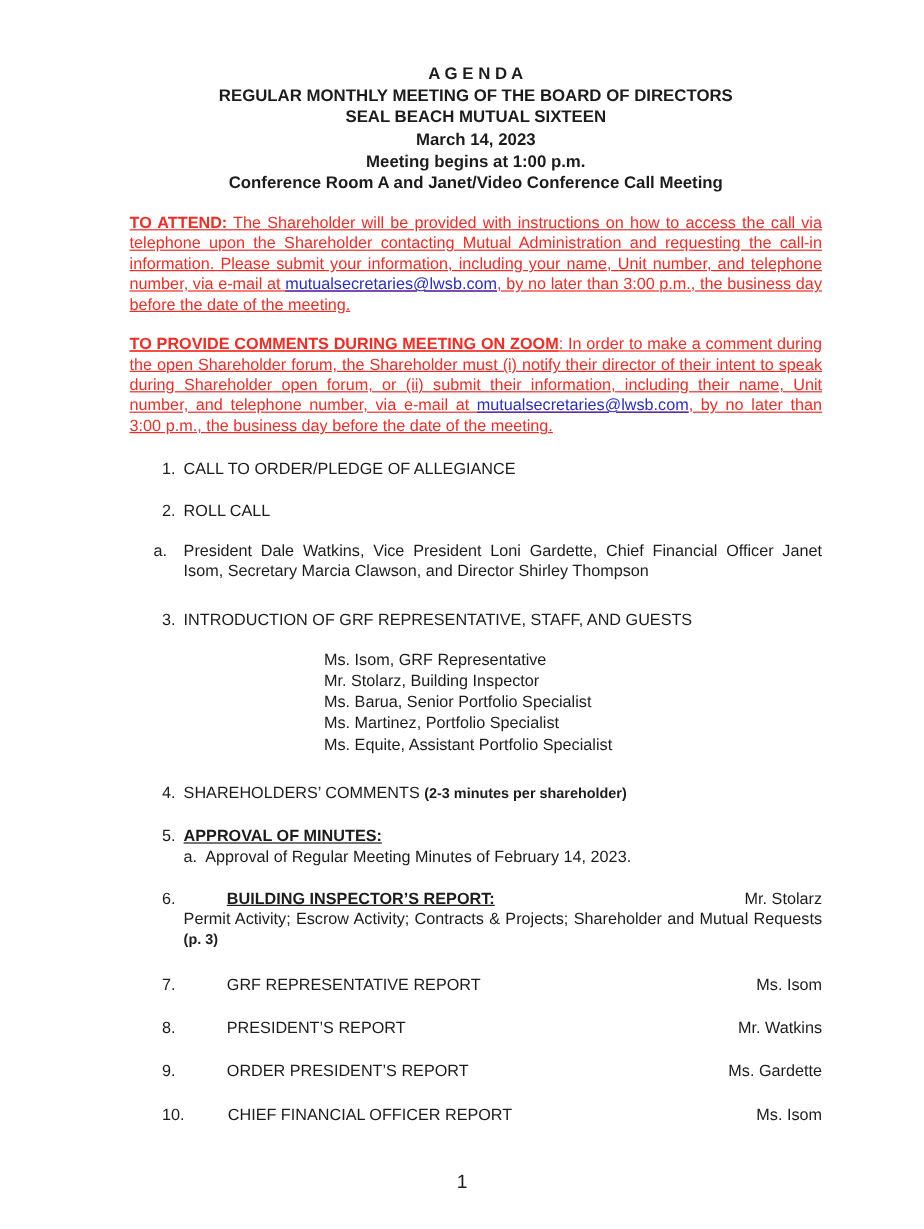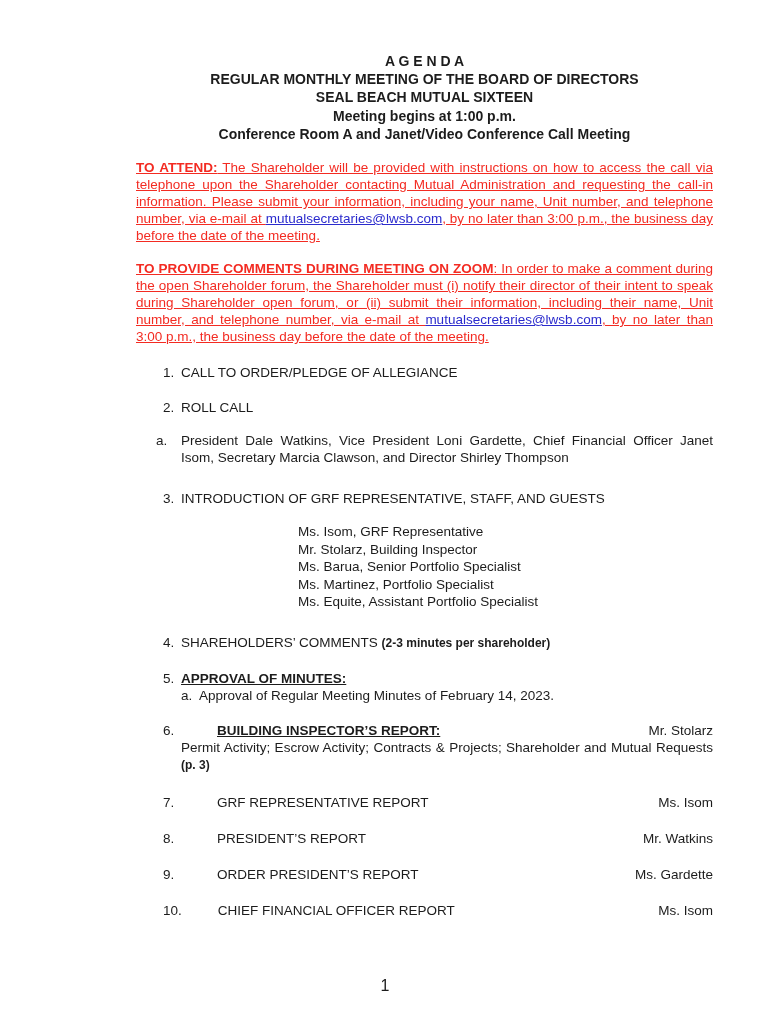--- a/index.html
+++ b/index.html
@@ -13,21 +13,20 @@
     font-size: 13.5px;
     line-height: 17px;
     color: #1c1c1c;
     overflow: hidden;
   }
   .content {
     position: absolute;
     left: 108px;
     top: 52px;
     width: 577px;
-    margin-left: 28px;
   }
   .doc-header { text-align: center; font-weight: bold; font-size: 14px; line-height: 18.2px; }
   .notice {
     margin-top: 16px;
     color: #f32b22;
     text-align: justify;
     text-decoration: underline;
   }
   .notice .notice-label { font-weight: bold; }
   .notice .notice-label.u { text-decoration: underline; }
@@ -70,20 +69,21 @@
 </head>
 <body>
 
 <div class="page">
   <div class="content">
 
     <div class="doc-header">
       <div>A G E N D A</div>
       <div>REGULAR MONTHLY MEETING OF THE BOARD OF DIRECTORS</div>
       <div>SEAL BEACH MUTUAL SIXTEEN</div>
+      <div>March 14, 2023</div>
       <div>Meeting begins at 1:00 p.m.</div>
       <div>Conference Room A and Janet/Video Conference Call Meeting</div>
     </div>
 
     <p class="notice"><span class="notice-label">TO ATTEND:</span><span> The Shareholder will be provided with instructions on how to access the call via telephone upon the Shareholder contacting Mutual Administration and requesting the call-in information. Please submit your information, including your name, Unit number, and telephone number, via e-mail at </span><a class="email-link">mutualsecretaries@lwsb.com</a><span>, by no later than 3:00 p.m., the business day before the date of the meeting.</span></p>
 
     <p class="notice"><span class="notice-label u">TO PROVIDE COMMENTS DURING MEETING ON ZOOM</span><span>: In order to make a comment during the open Shareholder forum, the Shareholder must (i) notify their director of their intent to speak during Shareholder open forum, or (ii) submit their information, including their name, Unit number, and telephone number, via e-mail at </span><a class="email-link">mutualsecretaries@lwsb.com</a><span>, by no later than 3:00 p.m., the business day before the date of the meeting.</span></p>
 
     <div class="item mt-n1">
       <span class="num">1.</span>

